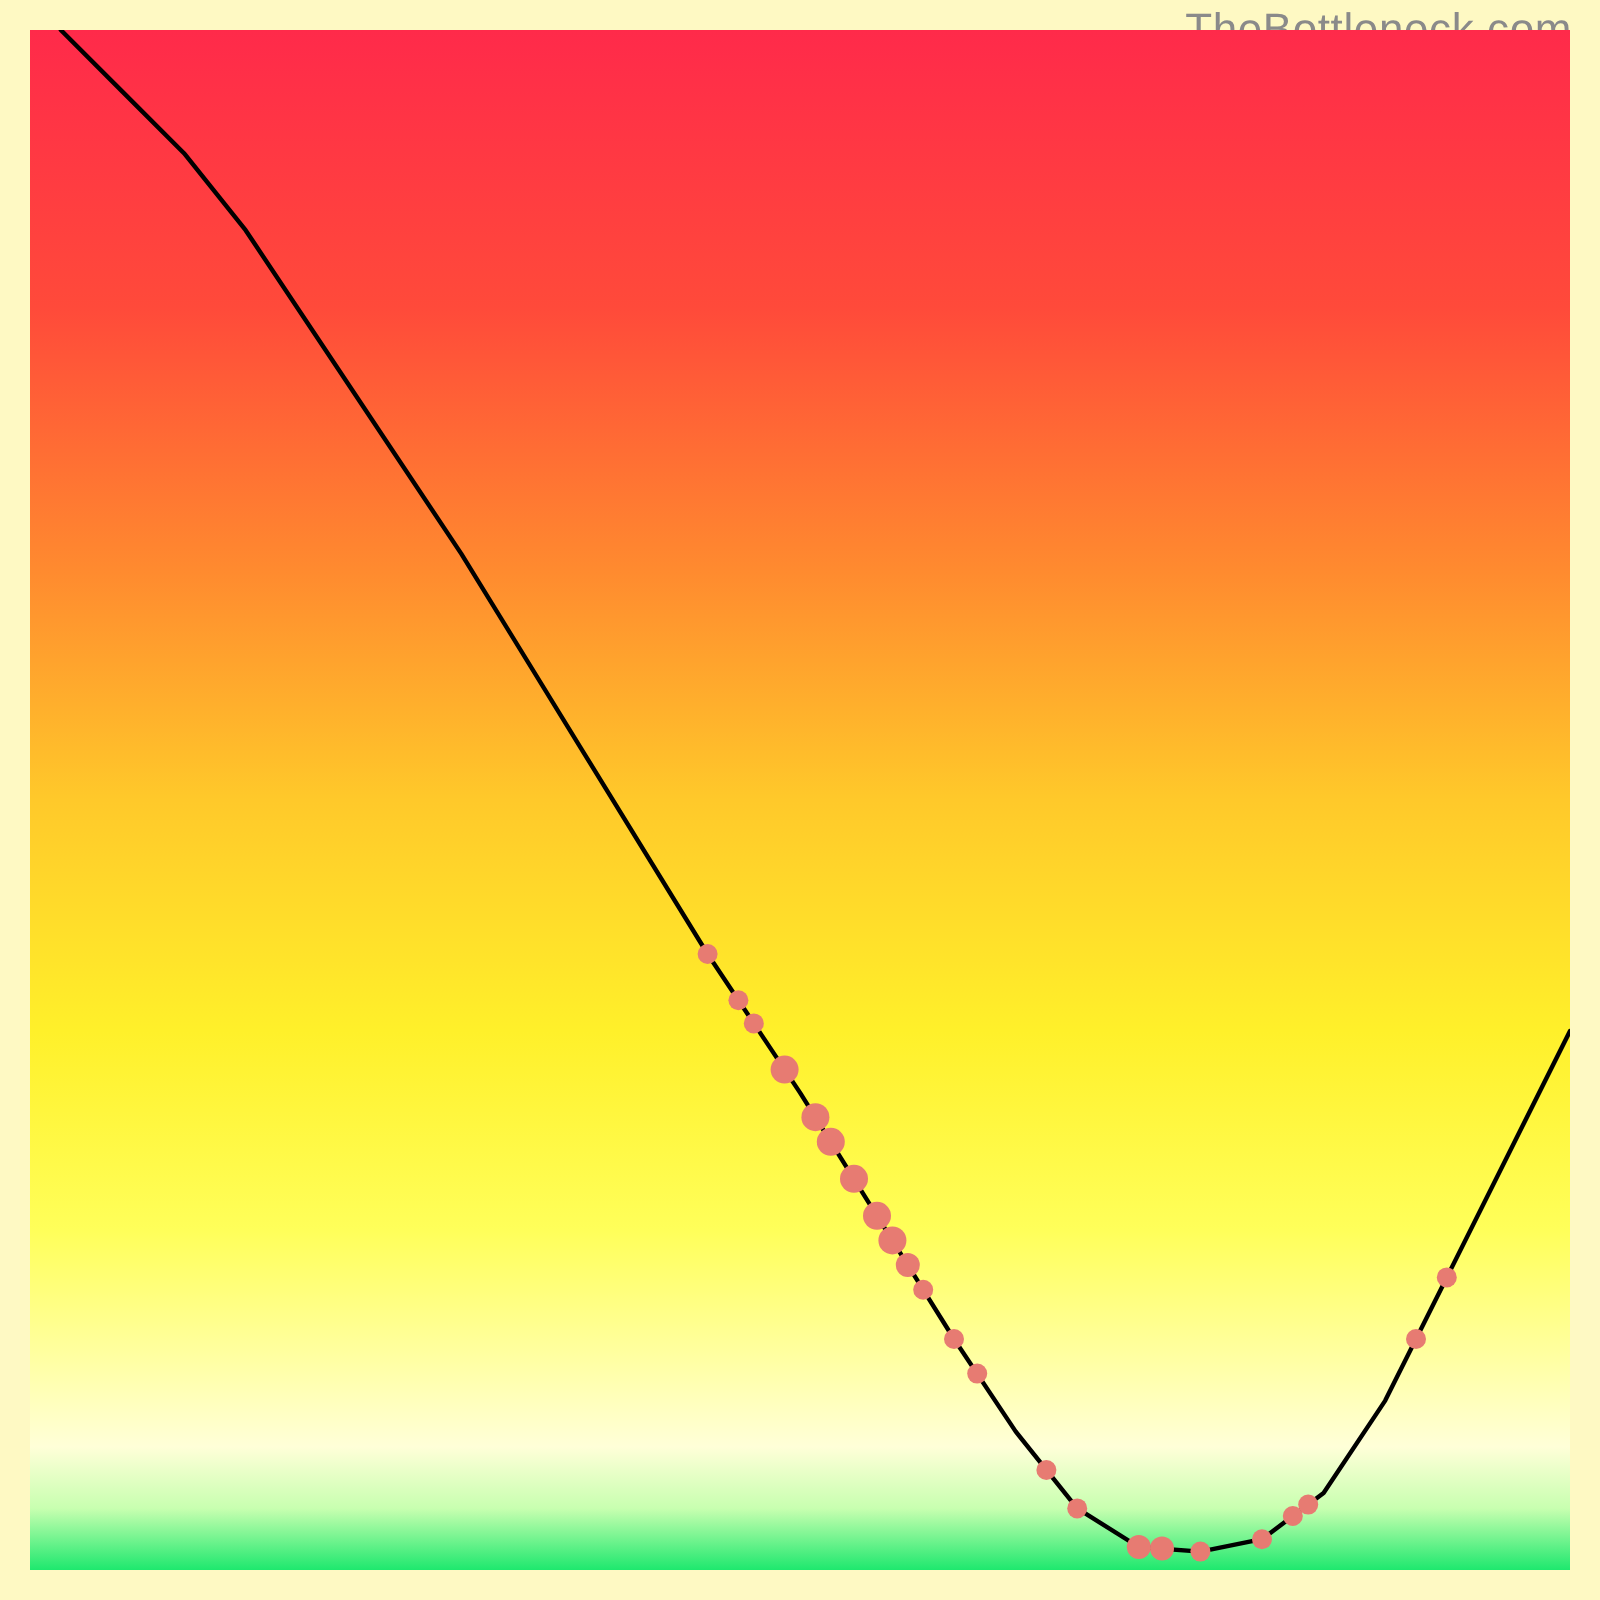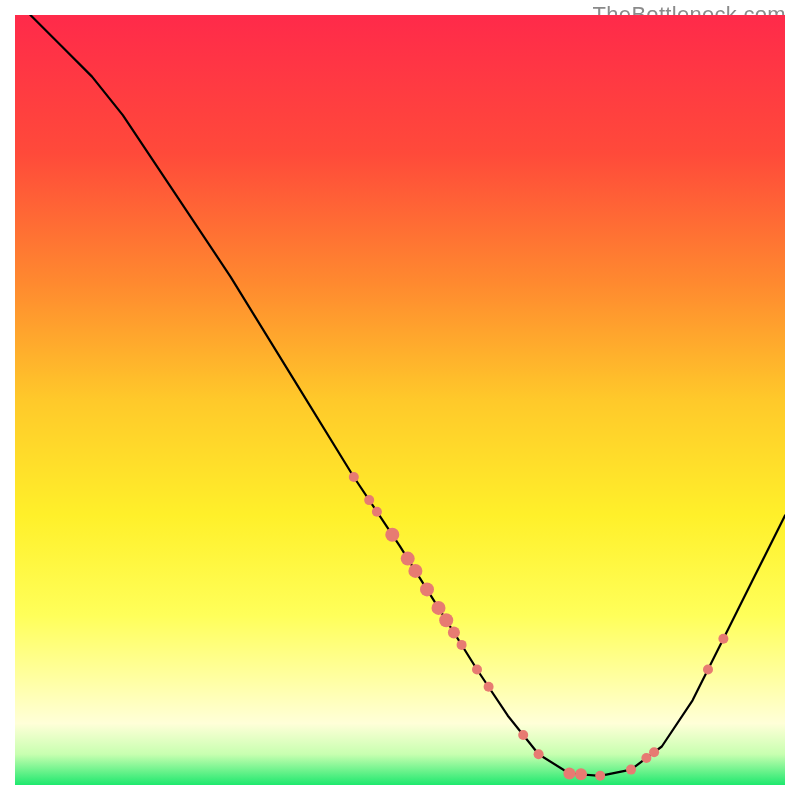--- a/index.html
+++ b/index.html
@@ -1,16 +1,16 @@
 <!DOCTYPE html>
 <html><head>
 <meta charset="utf-8">
 <style>
   html,body{margin:0;padding:0;width:800px;height:800px;background:#000;overflow:hidden;font-family:Arial,Helvetica,sans-serif}
-  .stage{position:relative;width:800px;height:800px;background:#ffffff}
+  .stage{position:relative;width:800px;height:800px;background:#fef9c3}
   .plot{position:absolute;left:15px;top:15px;width:770px;height:770px}
   .watermark{position:absolute;top:2px;right:14px;color:#8a8a8a;font-size:22px;font-weight:500;letter-spacing:.3px}
   svg{display:block}
 </style>
 </head>
 <body>
 <div class="stage">
   <div class="watermark">TheBottleneck.com</div>
   <div class="plot">
     <svg id="svg" width="770" height="770" viewBox="0 0 770 770">

